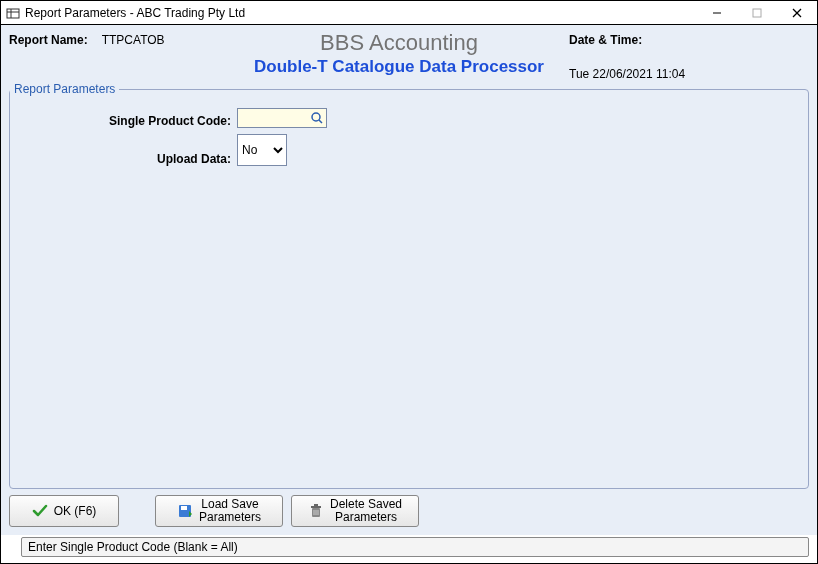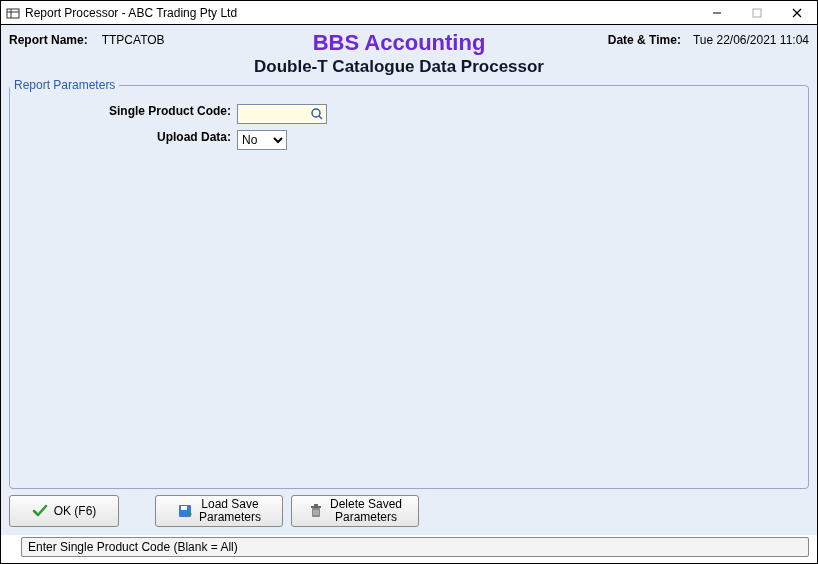--- a/index.html
+++ b/index.html
@@ -72,37 +72,38 @@
     display: flex;
     gap: 14px;
     padding-top: 2px;
   }
   .header-left .lbl { font-weight: bold; }
   .header-center {
     flex: 1;
     text-align: center;
   }
   .header-center .brand {
-    color: #6d28d9;
-    font-weight: bold;
+    color: #737373;
+    font-weight: normal;
     font-size: 22px;
     line-height: 1.1;
   }
   .header-center .subtitle {
-    color: #0f172a;
+    color: #1d4ed8;
     font-weight: bold;
     font-size: 17px;
     margin-top: 2px;
   }
   .header-right {
     width: 240px;
     display: flex;
     justify-content: flex-end;
-    gap: 12px;
+    gap: 20px;
     padding-top: 2px;
+    flex-direction: column;
   }
   .header-right .lbl { font-weight: bold; }
 
   .fieldset {
     position: relative;
     border: 1px solid #9aa7c7;
     border-radius: 4px;
     flex: 1;
     margin-top: 6px;
     padding: 18px 12px 12px 12px;
@@ -113,21 +114,21 @@
     top: -8px;
     left: 0;
     background: #e8eef7;
     color: #2a5db0;
     padding: 0 4px;
     font-size: 12px;
   }
 
   .form-row {
     display: flex;
-    align-items: flex-start;
+    align-items: flex-end;
     margin-bottom: 6px;
   }
   .form-label {
     width: 215px;
     text-align: right;
     font-weight: bold;
     padding-right: 6px;
   }
   .input-wrap {
     position: relative;
@@ -149,21 +150,21 @@
     right: 2px;
     top: 2px;
     width: 16px; height: 16px;
     display: flex;
     align-items: center;
     justify-content: center;
     cursor: pointer;
   }
   select.dropdown {
     width: 50px;
-    height: 20px;
+    height: 32px;
     border: 1px solid #7a8aa8;
     background: #fff;
     font-family: Arial, sans-serif;
     font-size: 12px;
   }
 
   .button-row {
     display: flex;
     gap: 8px;
     padding: 6px 0 6px 0;
@@ -216,21 +217,21 @@
 <div class="window">
 
   <div class="titlebar">
     <span class="app-icon">
       <svg width="14" height="14" viewBox="0 0 14 14">
         <rect x="1" y="3" width="12" height="9" fill="none" stroke="#333" stroke-width="1"></rect>
         <line x1="1" y1="6" x2="13" y2="6" stroke="#333" stroke-width="1"></line>
         <line x1="5" y1="3" x2="5" y2="12" stroke="#333" stroke-width="1"></line>
       </svg>
     </span>
-    <span class="title">Report Processor - ABC Trading Pty Ltd</span>
+    <span class="title">Report Parameters - ABC Trading Pty Ltd</span>
     <div class="win-controls">
       <div class="win-btn">
         <svg width="10" height="10" viewBox="0 0 10 10">
             <line x1="1" y1="5" x2="9" y2="5" stroke="#000" stroke-width="1"></line>
           </svg>
       </div>
       <div class="win-btn disabled">
         <svg width="10" height="10" viewBox="0 0 10 10">
             <rect x="1" y="1" width="8" height="8" fill="none" stroke="#aaa" stroke-width="1"></rect>
           </svg>

